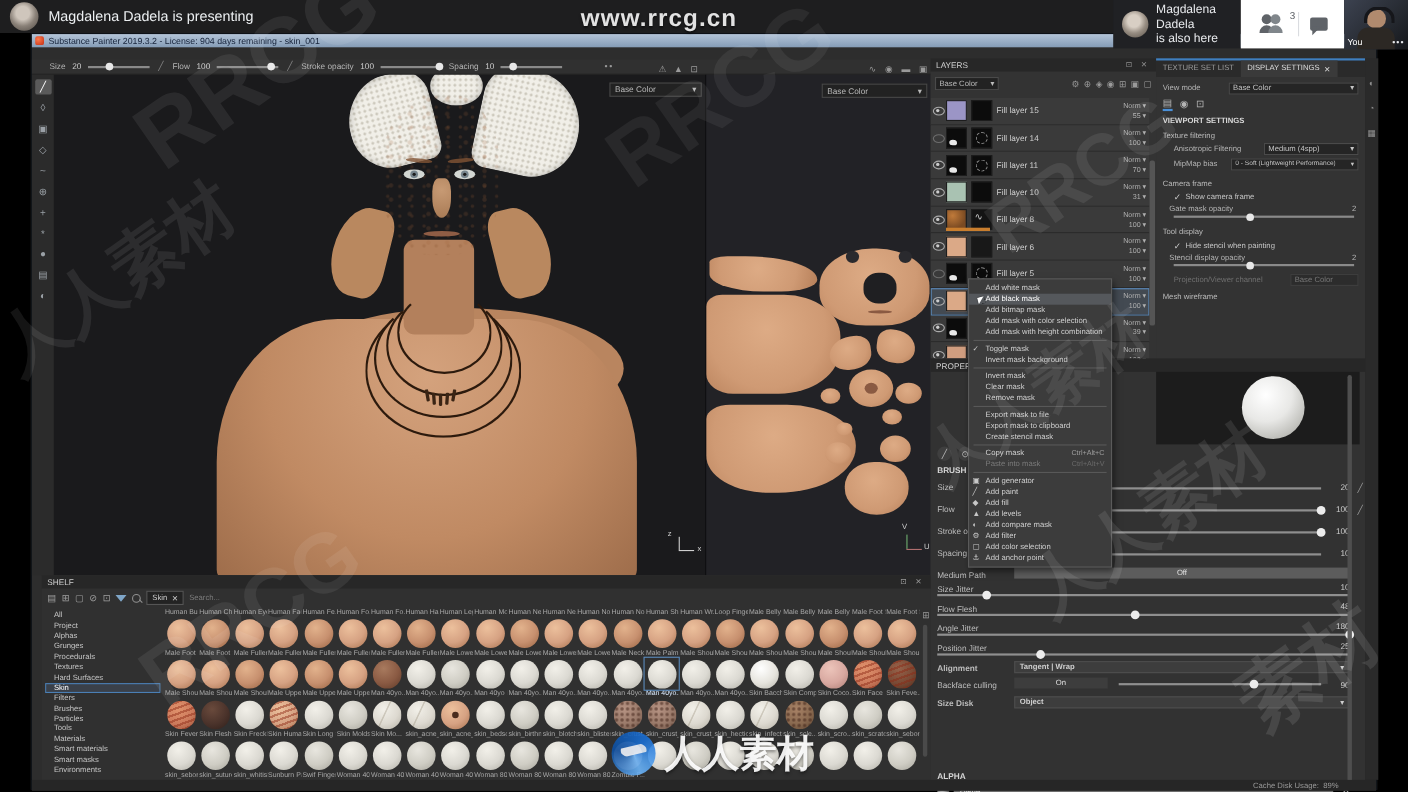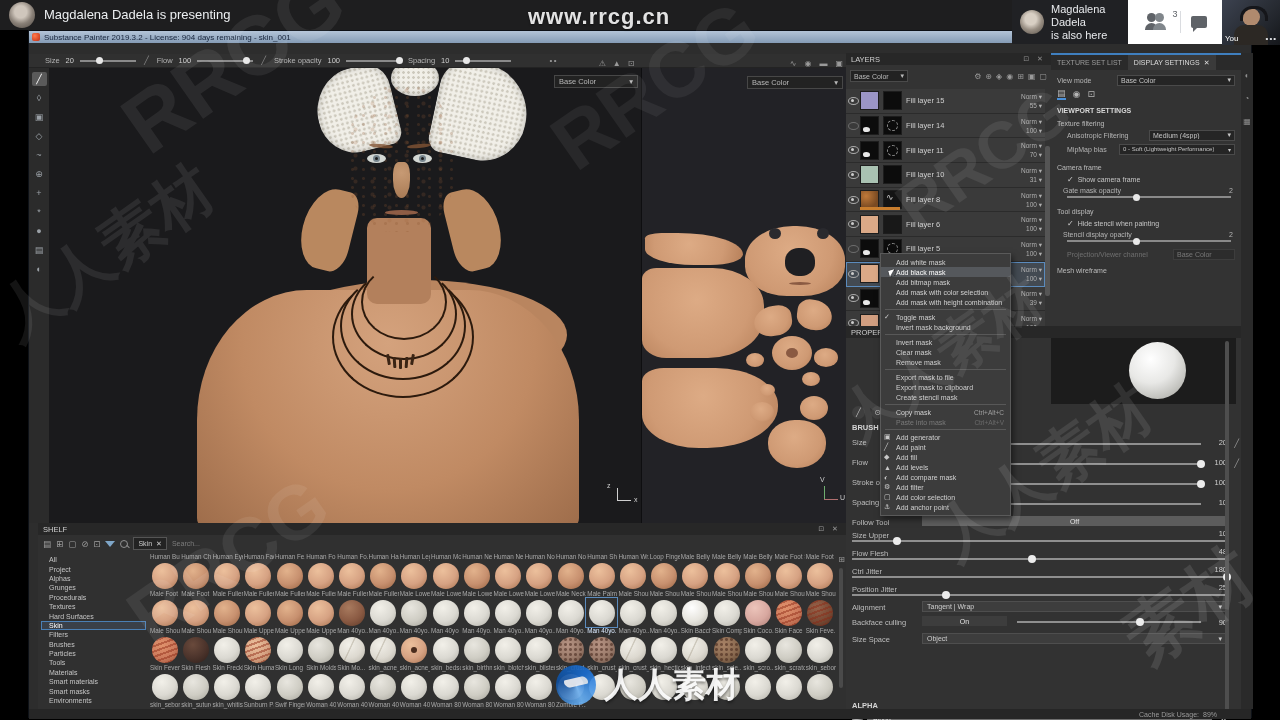--- a/index.html
+++ b/index.html
@@ -153,21 +153,21 @@
   .ptrack i{position:absolute;top:-3px;width:8px;height:8px;border-radius:50%;background:#ececec;}
   .pr.t-slider{height:20px;} .pr.t-slider .ptrack{left:92px;right:26px;top:8px;}
   .pr .pedit{position:absolute;right:8px;top:4px;color:#9a9a9a;font-size:8px;}
   .pr.t-angle{height:28px;}
   .pr.t-angle .preview{position:absolute;left:40px;top:2px;width:24px;height:24px;border-radius:50%;
      background:radial-gradient(circle at 40% 35%,#cfcfcf,#7e7e7e);}
   .pr.t-angle .ptrack{left:92px;right:26px;top:12px;}
   .pr.t-toggle{height:13px;}
   .pr .pbar{position:absolute;left:70px;right:0;top:1px;height:10px;background:#5c5c5c;color:#e2e2e2;font-size:7px;display:flex;align-items:center;justify-content:center;}
   .pr.t-slider2{height:18px;} .pr.t-slider2 .ptrack{left:0;right:0;top:12px;}
-  .pr.t-dropdown{height:15px;}
+  .pr.t-dropdown{height:15px;font-weight:bold;}
   .pr .pdd{position:absolute;left:70px;right:0;top:1px;height:11px;background:#3d3d3d;border:1px solid #4e4e4e;color:#cfcfcf;font-size:7px;display:flex;align-items:center;justify-content:space-between;padding:0 4px;box-sizing:border-box;}
   .pr.t-toggle-slider{height:17px;}
   .pr .pbtn{position:absolute;left:70px;top:1px;width:85px;height:10px;background:#3d3d3d;color:#e0e0e0;font-size:7px;display:flex;align-items:center;justify-content:center;}
   .pr.t-toggle-slider .ptrack{left:165px;right:26px;top:6px;}
   #alpha-section{position:absolute;left:6px;right:14px;top:375px;}
   #alpha-label{font-size:7.5px;font-weight:bold;color:#d5d5d5;}
   #alpha-row{display:flex;align-items:center;margin-top:3px;gap:4px;}
   #alpha-thumb{width:11px;height:11px;border-radius:50%;background:radial-gradient(circle at 40% 30%,#fff,#555 70%);flex:none;}
   #alpha-bar{flex:1;height:10px;background:#6e6e6e;color:#f0f0f0;font-size:7px;display:flex;align-items:center;padding-left:6px;}
   #alpha-x{color:#bbb;font-size:8px;margin-left:4px;}
@@ -645,39 +645,39 @@
             </span>
           </div>
           <div class="pr t-slider">
             <span class="plab">Spacing</span>
             <span class="pval">10</span>
             <span class="ptrack">
               <i style="left: calc(5% - 4px);"></i>
             </span>
           </div>
           <div class="pr t-toggle">
-            <span class="plab">Follow Tool</span>
+            <span class="plab">Medium Path</span>
             <span class="pbar">Off</span>
           </div>
           <div class="pr t-slider2">
-            <span class="plab">Size Upper</span>
+            <span class="plab">Size Jitter</span>
             <span class="pval" style="top: 1px;">10</span>
             <span class="ptrack">
               <i style="left: calc(12% - 4px);"></i>
             </span>
           </div>
           <div class="pr t-slider2">
             <span class="plab">Flow Flesh</span>
             <span class="pval" style="top: 1px;">48</span>
             <span class="ptrack">
               <i style="left: calc(48% - 4px);"></i>
             </span>
           </div>
           <div class="pr t-slider2">
-            <span class="plab">Ctrl Jitter</span>
+            <span class="plab">Angle Jitter</span>
             <span class="pval" style="top: 1px;">180</span>
             <span class="ptrack">
               <i style="left: calc(100% - 4px);"></i>
             </span>
           </div>
           <div class="pr t-slider2">
             <span class="plab">Position Jitter</span>
             <span class="pval" style="top: 1px;">25</span>
             <span class="ptrack">
               <i style="left: calc(25% - 4px);"></i>
@@ -692,21 +692,21 @@
           </div>
           <div class="pr t-toggle-slider">
             <span class="plab">Backface culling</span>
             <span class="pval">90</span>
             <span class="pbtn">On</span>
             <span class="ptrack">
               <i style="left: calc(67% - 4px);"></i>
             </span>
           </div>
           <div class="pr t-dropdown">
-            <span class="plab">Size Space</span>
+            <span class="plab">Size Disk</span>
             <span class="pdd">
               <span>Object</span>
               <span>▾</span>
             </span>
           </div>
         </div>
       <div id="alpha-section">
         <div id="alpha-label">ALPHA</div>
         <div id="alpha-row">
           <span id="alpha-thumb"></span>

